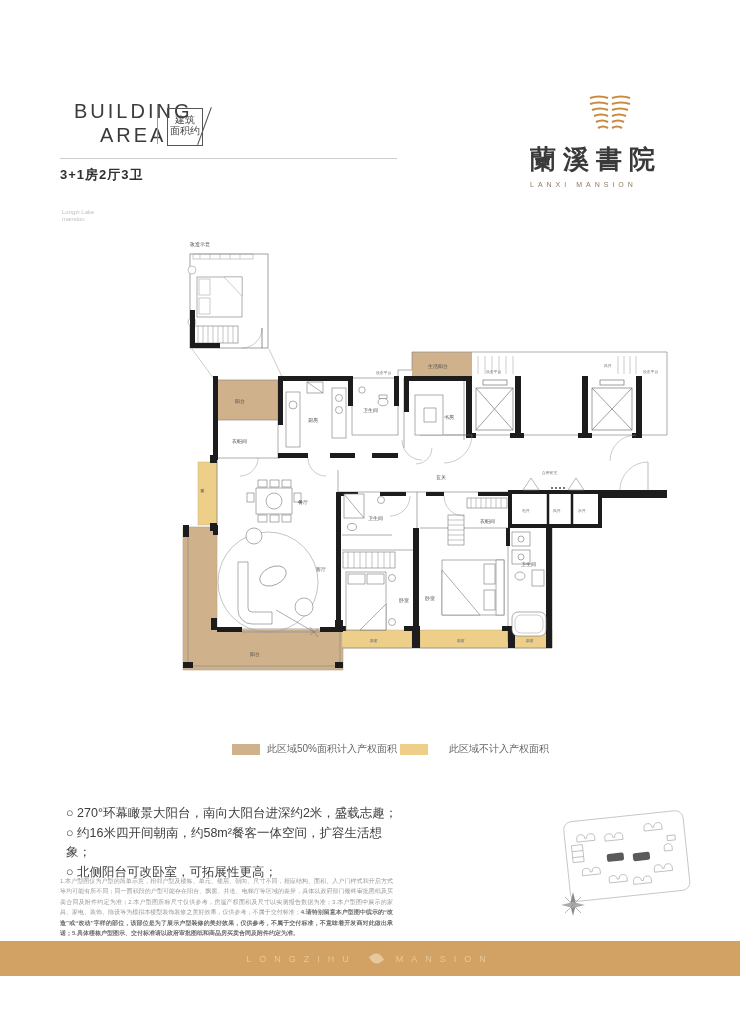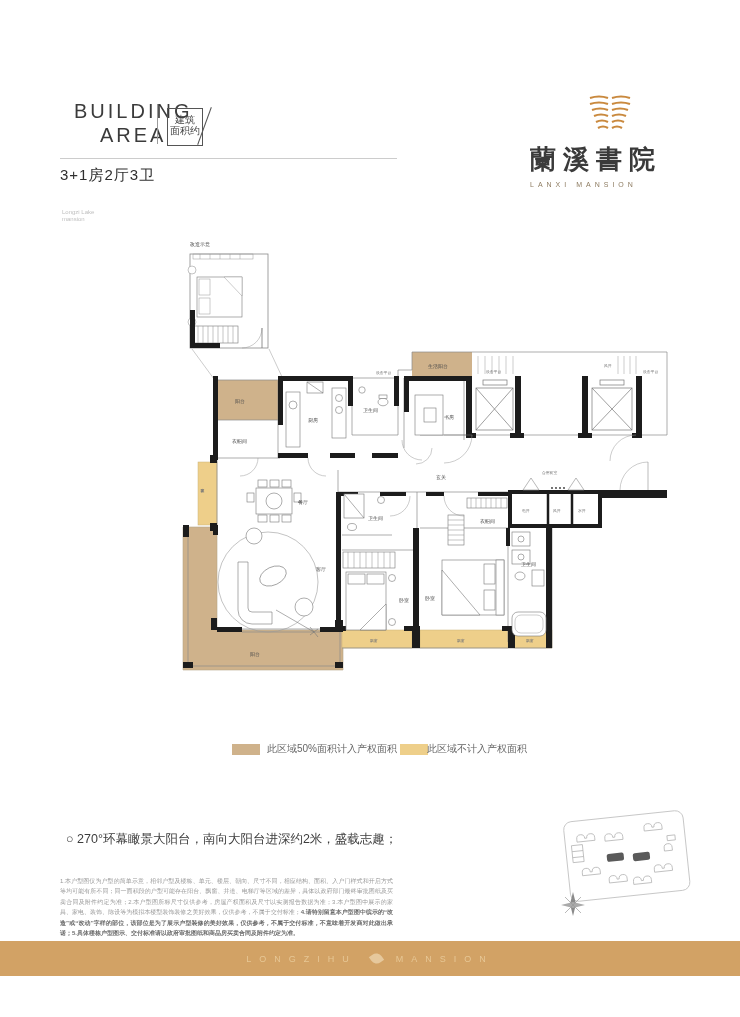--- a/index.html
+++ b/index.html
@@ -9,35 +9,35 @@
 
   
   .bw{left:74px;top:99px;font-size:20px;letter-spacing:3px;color:#3b3b3b;font-weight:500;line-height:24px;text-align:center;}
   .vline{left:157px;top:104px;width:1px;height:40px;background:#9a9a9a;}
   .badge{left:167px;top:108px;width:36px;height:38px;border:1px solid #555;
          font-size:10px;line-height:11px;text-align:center;padding-top:5px;box-sizing:border-box;color:#444;}
   .slash{left:204px;top:106px;width:1px;height:40px;background:#555;transform:rotate(20deg);}
   .area{left:212px;top:84px;font-size:54px;font-weight:600;color:#2d2d2d;letter-spacing:-1px;}
   .area sup{font-size:24px;vertical-align:28px;font-weight:500;}
   .hr1{left:60px;top:158px;width:337px;height:1px;background:#ccc;}
-  .subtitle{left:60px;top:166px;font-size:15px;font-weight:normal;color:#2f2f2f;letter-spacing:1px;}
+  .subtitle{left:60px;top:166px;font-size:13px;font-weight:bold;color:#2f2f2f;letter-spacing:1px;}
 
   
   .logo{left:530px;top:92px;width:160px;text-align:left;}
   .logo-cn{font-family:"DejaVu Serif",serif;font-size:26px;font-weight:600;color:#3a3a3a;letter-spacing:7px;margin-top:6px;}
   .logo-en{font-size:7px;letter-spacing:4px;color:#8d7b60;margin-top:4px;}
 
   .corner-note{left:62px;top:209px;font-size:6px;color:#bfbfbf;line-height:7px;}
 
   
   .sw{top:744px;width:28px;height:11px;}
   .legend-t{top:742px;font-size:10px;color:#666;}
 
   
-  .features{left:66px;top:830px;width:340px;}
+  .features{left:66px;top:804px;width:340px;}
   .feat{font-size:12.5px;line-height:19.5px;color:#3d3d3d;}
 
   
   .disc{left:60px;top:876px;width:333px;font-size:6px;line-height:10.4px;color:#9a9a9a;text-align:justify;}
   .disc b{color:#6b6b6b;}
 
   
   .band{left:0;top:941px;width:740px;height:35px;background:#d2a265;display:flex;align-items:center;justify-content:center;text-align:center;}
   .band-text{font-size:9px;letter-spacing:8px;color:#e7c795;}
   .leaf{display:inline-block;width:11px;height:11px;background:#e6c89c;border-radius:0 60% 0 60%;
@@ -368,24 +368,26 @@
       <text x="190" y="412" class="rs">飘窗</text>
       <text x="277" y="412" class="rs">飘窗</text>
       <text x="346" y="412" class="rs">飘窗</text>
       <text x="70" y="426" class="rm">阳台</text>
     </g>
   </svg>
 
   <div class="abs sw" style="left:232px;background:#cfb28b;"></div>
   <div class="abs legend-t" style="left:267px;">此区域50%面积计入产权面积</div>
   <div class="abs sw" style="left:400px;background:#eecf8a;"></div>
-  <div class="abs legend-t" style="left:427px;">此区域不计入产权面积</div>
+  <div class="abs legend-t" style="left:449px;">此区域不计入产权面积</div>
 
   <div class="abs features">
     <div class="feat">○ 270°环幕瞰景大阳台，南向大阳台进深约2米，盛载志趣；</div>
+    <div class="feat">○ 约16米四开间朝南，约58m²餐客一体空间，扩容生活想象；</div>
+    <div class="feat">○ 北侧阳台可改卧室，可拓展性更高；</div>
   </div>
 
   <div class="abs disc">
     <span>1.本户型图仅为户型的简单示意，相邻户型及楼栋、单元、楼层、朝向、尺寸不同，相应结构、面积、入户门样式和开启方式等均可能有所不同；同一面积段的户型可能存在阳台、飘窗、井道、电梯厅等区域的差异，具体以政府部门最终审批图纸及买卖合同及附件约定为准；2.本户型图所标尺寸仅供参考，房屋产权面积及尺寸以实测报告数据为准；3.本户型图中展示的家具、家电、装饰、陈设等为模拟本楼型装饰装修之美好效果，仅供参考，不属于交付标准；</span><b>4.请特别留意本户型图中缤示的“改造”或“改动”字样的部位，该部位是为了展示户型装修的美好效果，仅供参考，不属于交付标准，不意味着开发商对此做出承诺；5.具体楼栋户型图示、交付标准请以政府审批图纸和商品房买卖合同及附件约定为准。</b>
   </div>
 
   <svg class="abs" style="left:555px;top:800px;" width="145" height="125" viewBox="0 0 145 125">
     <g transform="rotate(-6 72 58)" stroke="#c3c3c3" fill="none" stroke-width="0.9">
       <rect x="12" y="16" width="120" height="80" rx="8"></rect>
       <g stroke="#b5b5b5" stroke-width="0.8">

